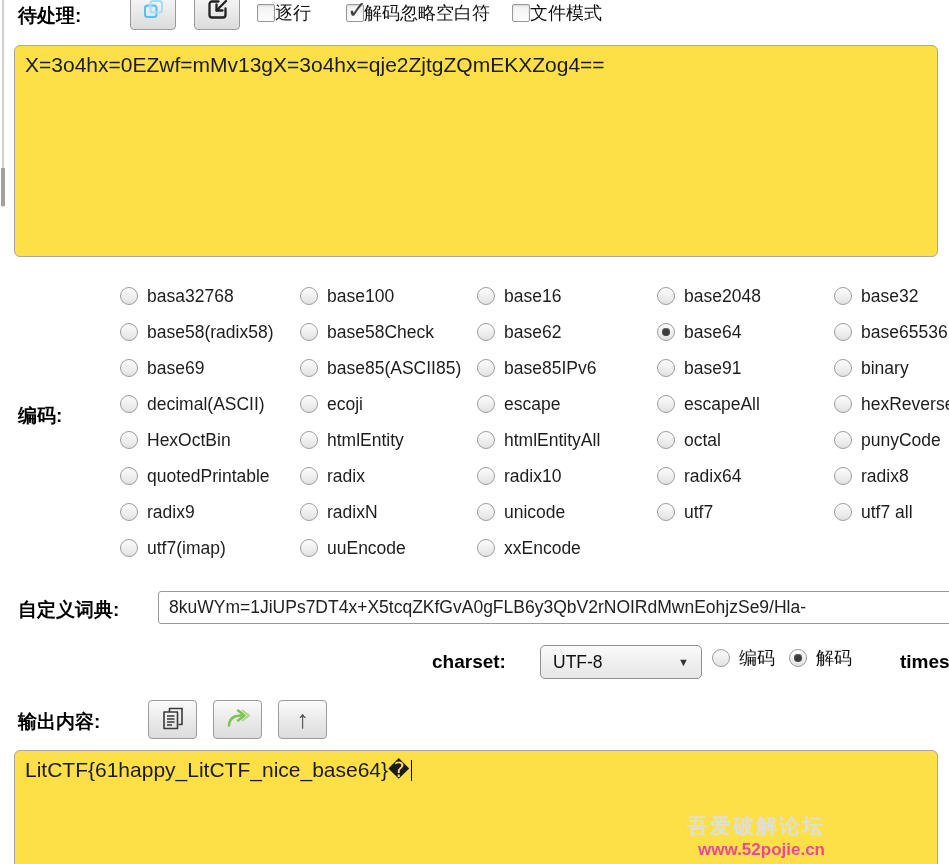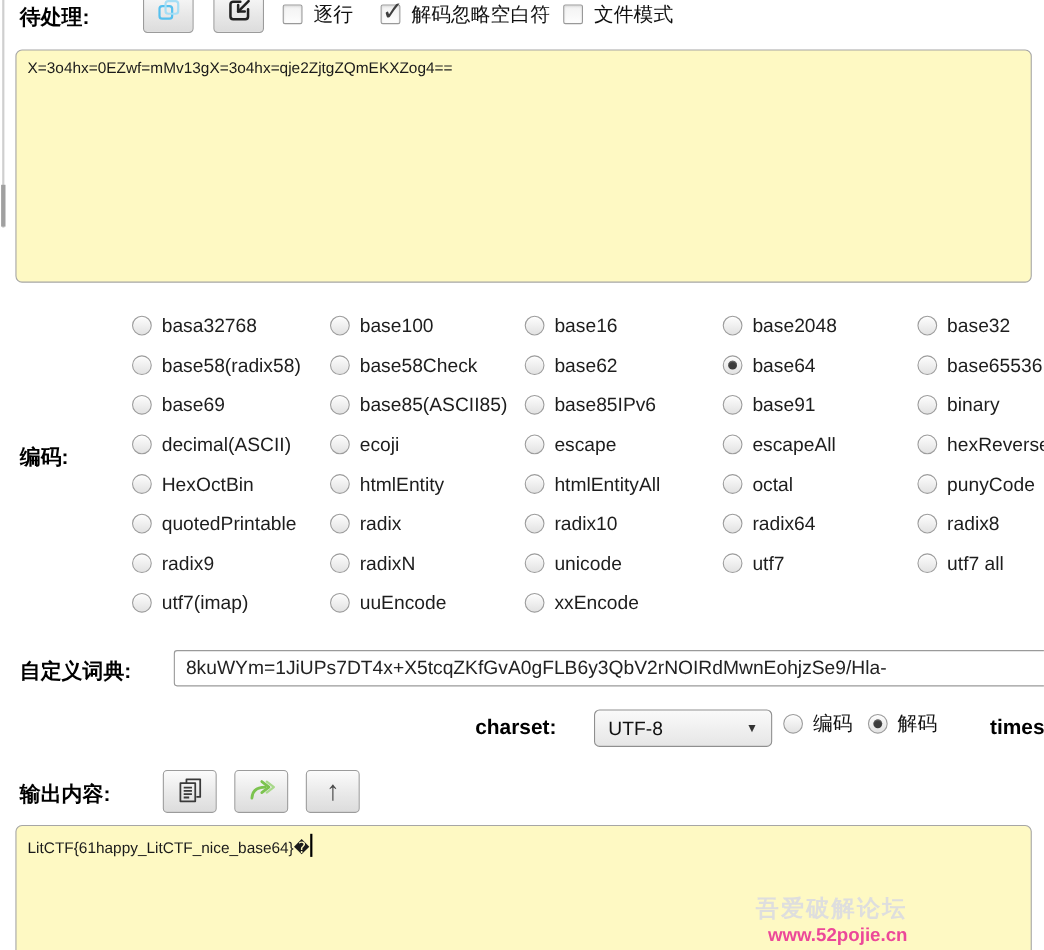--- a/index.html
+++ b/index.html
@@ -9,29 +9,29 @@
 
   .edge-line { position:absolute; left:2px; top:0; width:2px; height:207px; background:#cfcfcf; }
   .edge-handle { position:absolute; left:1px; top:168px; width:4px; height:38px; background:#a0a0a0; }
 
   .row-label { position:absolute; font-size:19px; font-weight:bold; color:#000; white-space:nowrap; }
 
   .btn { position:absolute; display:flex; align-items:center; justify-content:center;
     background:linear-gradient(#fbfbfb,#e9e9e9 55%,#dcdcdc); border:1px solid #9b9b9b;
     border-radius:4px; cursor:pointer; }
 
-  .checkbox-item { position:absolute; display:flex; align-items:center; gap:10px; height:22px; cursor:pointer; }
+  .checkbox-item { position:absolute; display:flex; align-items:center; height:22px; cursor:pointer; }
   .checkbox { position:relative; width:18px; height:18px; border:1px solid #999;
     border-radius:2px; background:linear-gradient(#f2f2f2,#fdfdfd);
     box-shadow:inset 0 1px 2px rgba(0,0,0,.12); flex:0 0 auto; }
   .checkbox .mark { position:absolute; left:0px; top:-9px; font-size:24px; font-weight:bold; color:#3f3f3f; }
   .cb-label { font-size:18px; color:#111; white-space:nowrap; }
 
-  .textarea { position:absolute; background:#fef9c3; border:1px solid #a6a6a6; border-radius:6px;
-    padding:7px 10px; font-size:14px; color:#1b1b1b; overflow:hidden; cursor:text; }
+  .textarea { position:absolute; background:#fde047; border:1px solid #a6a6a6; border-radius:6px;
+    padding:7px 10px; font-size:21px; color:#1b1b1b; overflow:hidden; cursor:text; }
 
   .radio-grid { position:absolute; left:120px; top:278px; width:841px; display:grid;
     grid-template-columns:180px 177px 180px 177px 1fr; }
   .radio-item { display:flex; align-items:center; gap:9px; height:36px; cursor:pointer; white-space:nowrap; }
   .radio { position:relative; width:18px; height:18px; border-radius:50%; border:1px solid #9c9c9c;
     background:linear-gradient(#fdfdfd,#e2e2e2); box-shadow:inset 0 1px 1px rgba(255,255,255,.8); flex:0 0 auto; }
   .radio.selected::after { content:""; position:absolute; left:4px; top:4px; width:8px; height:8px;
     border-radius:50%; background:#3c3c3c; box-shadow:inset 0 1px 1px #6a6a6a; }
   .opt-label { font-size:17.5px; color:#1d1d1d; }
 

